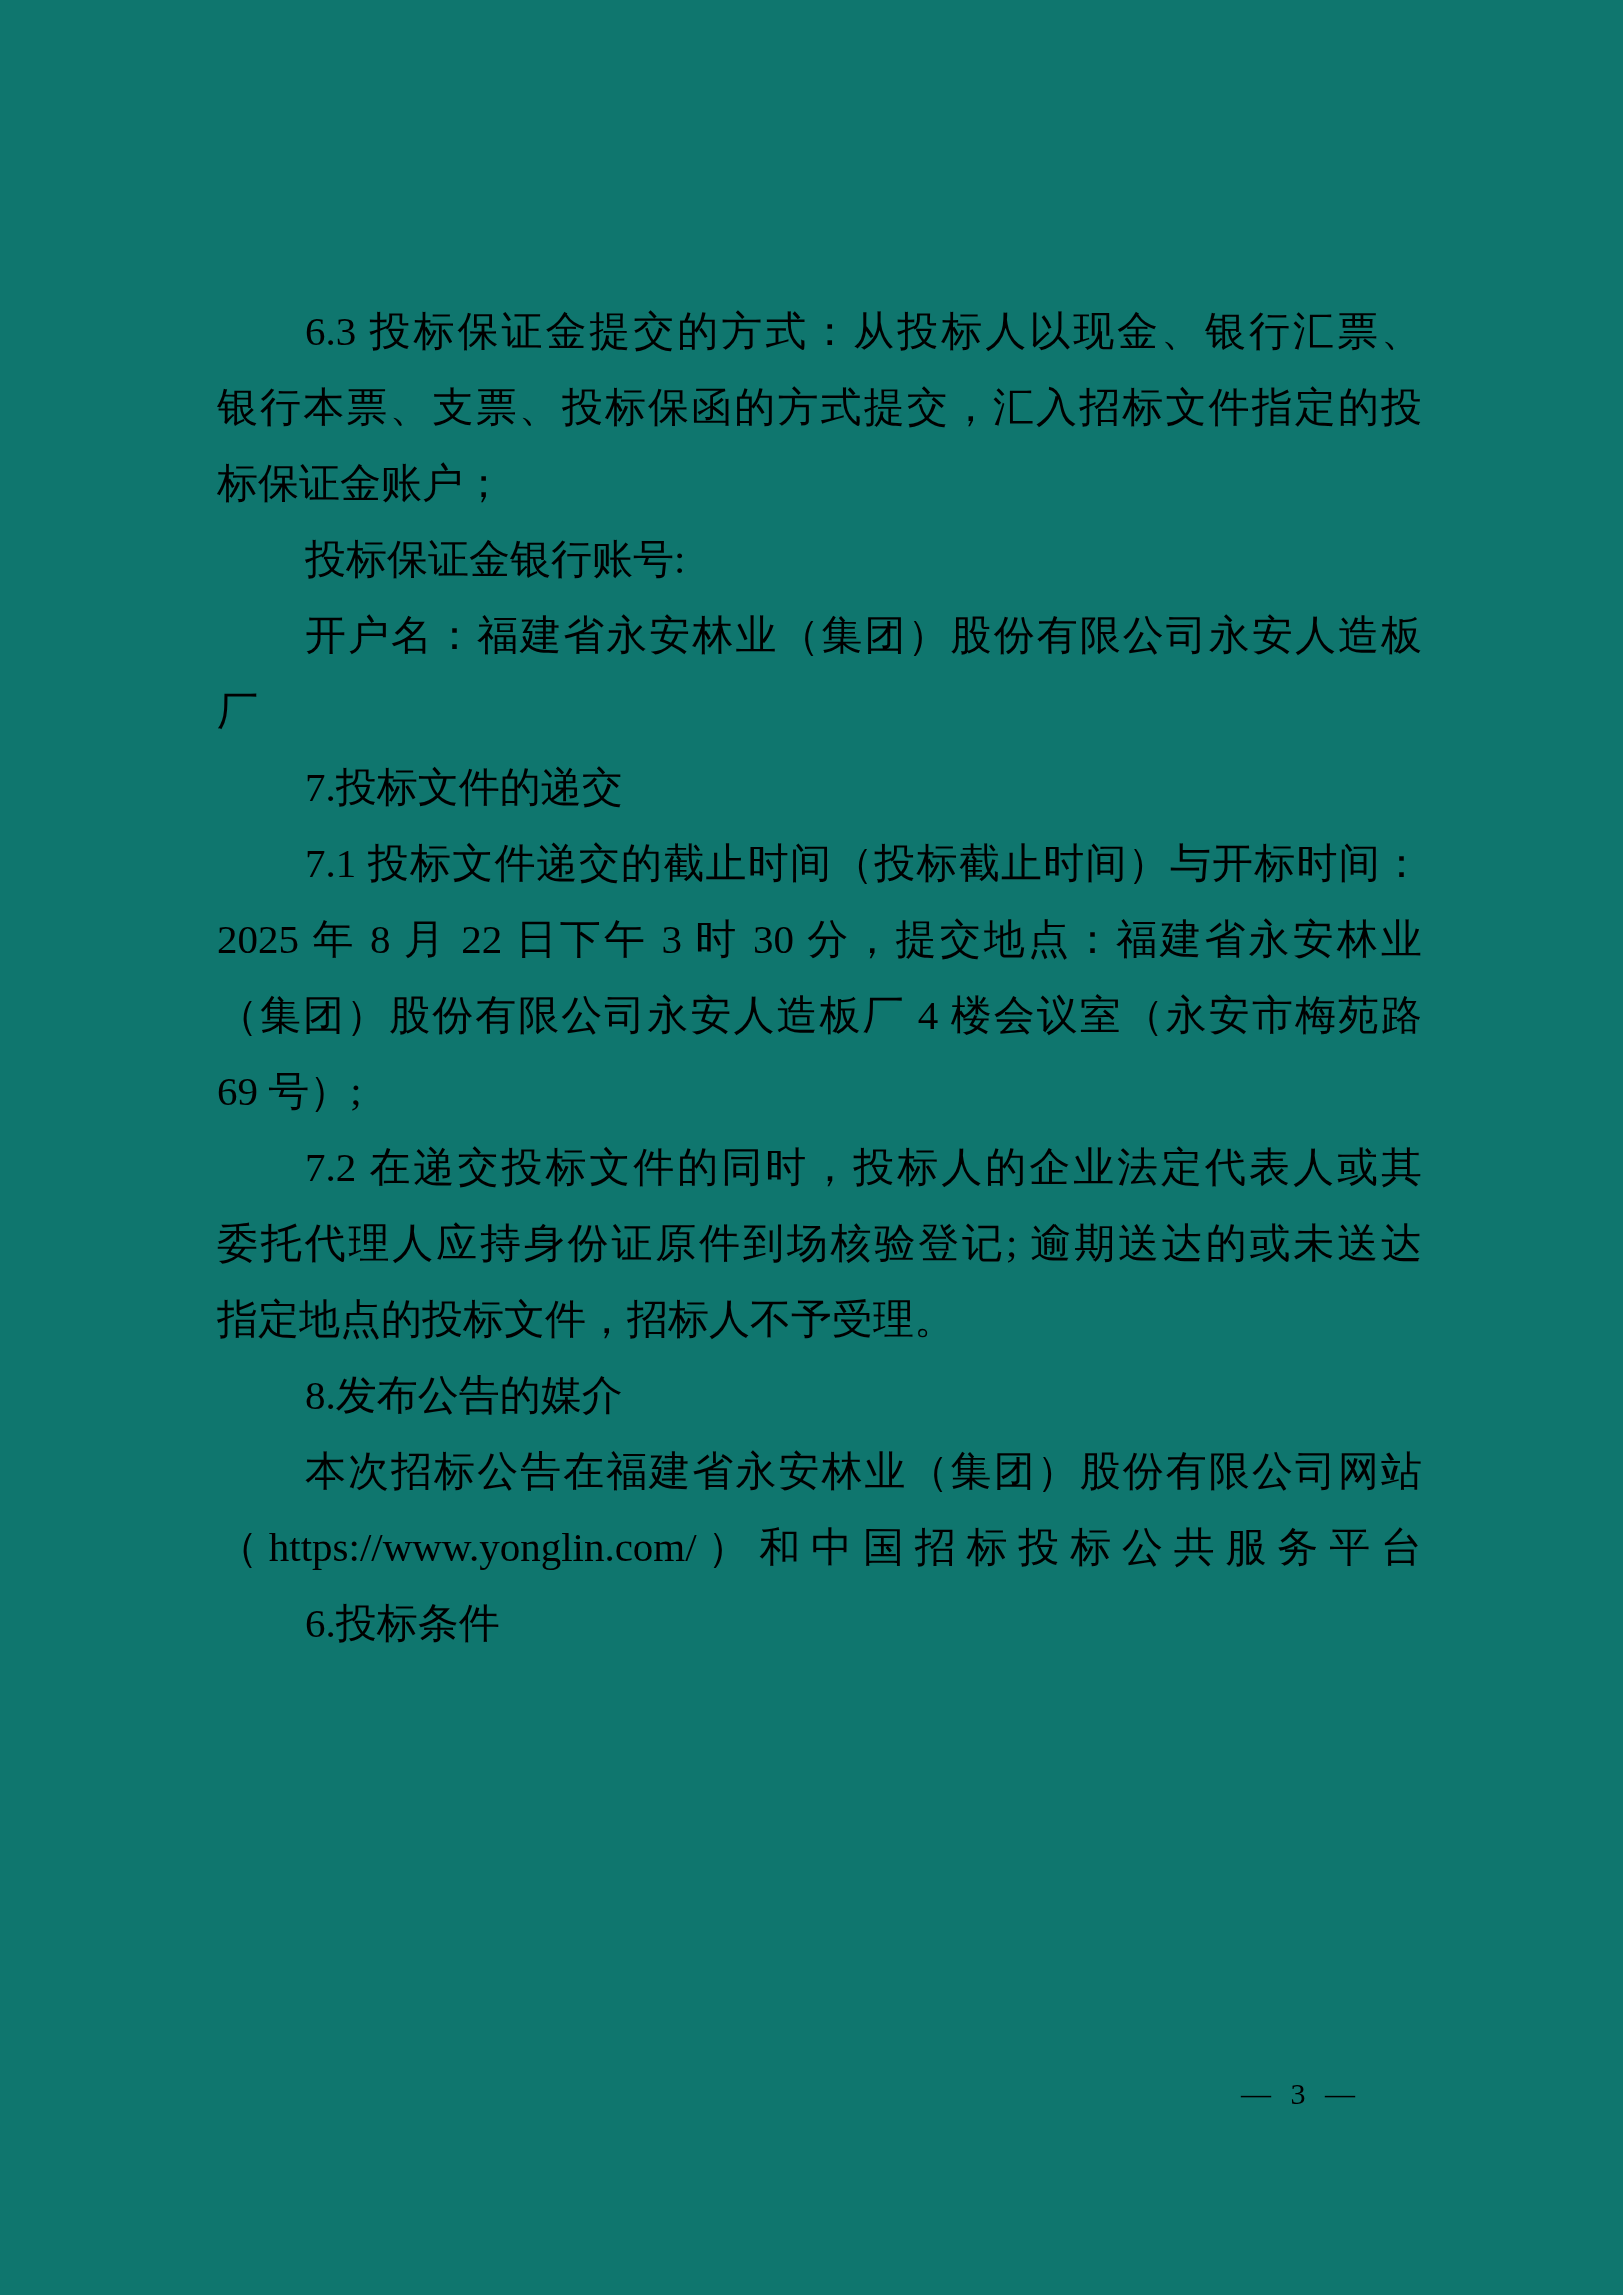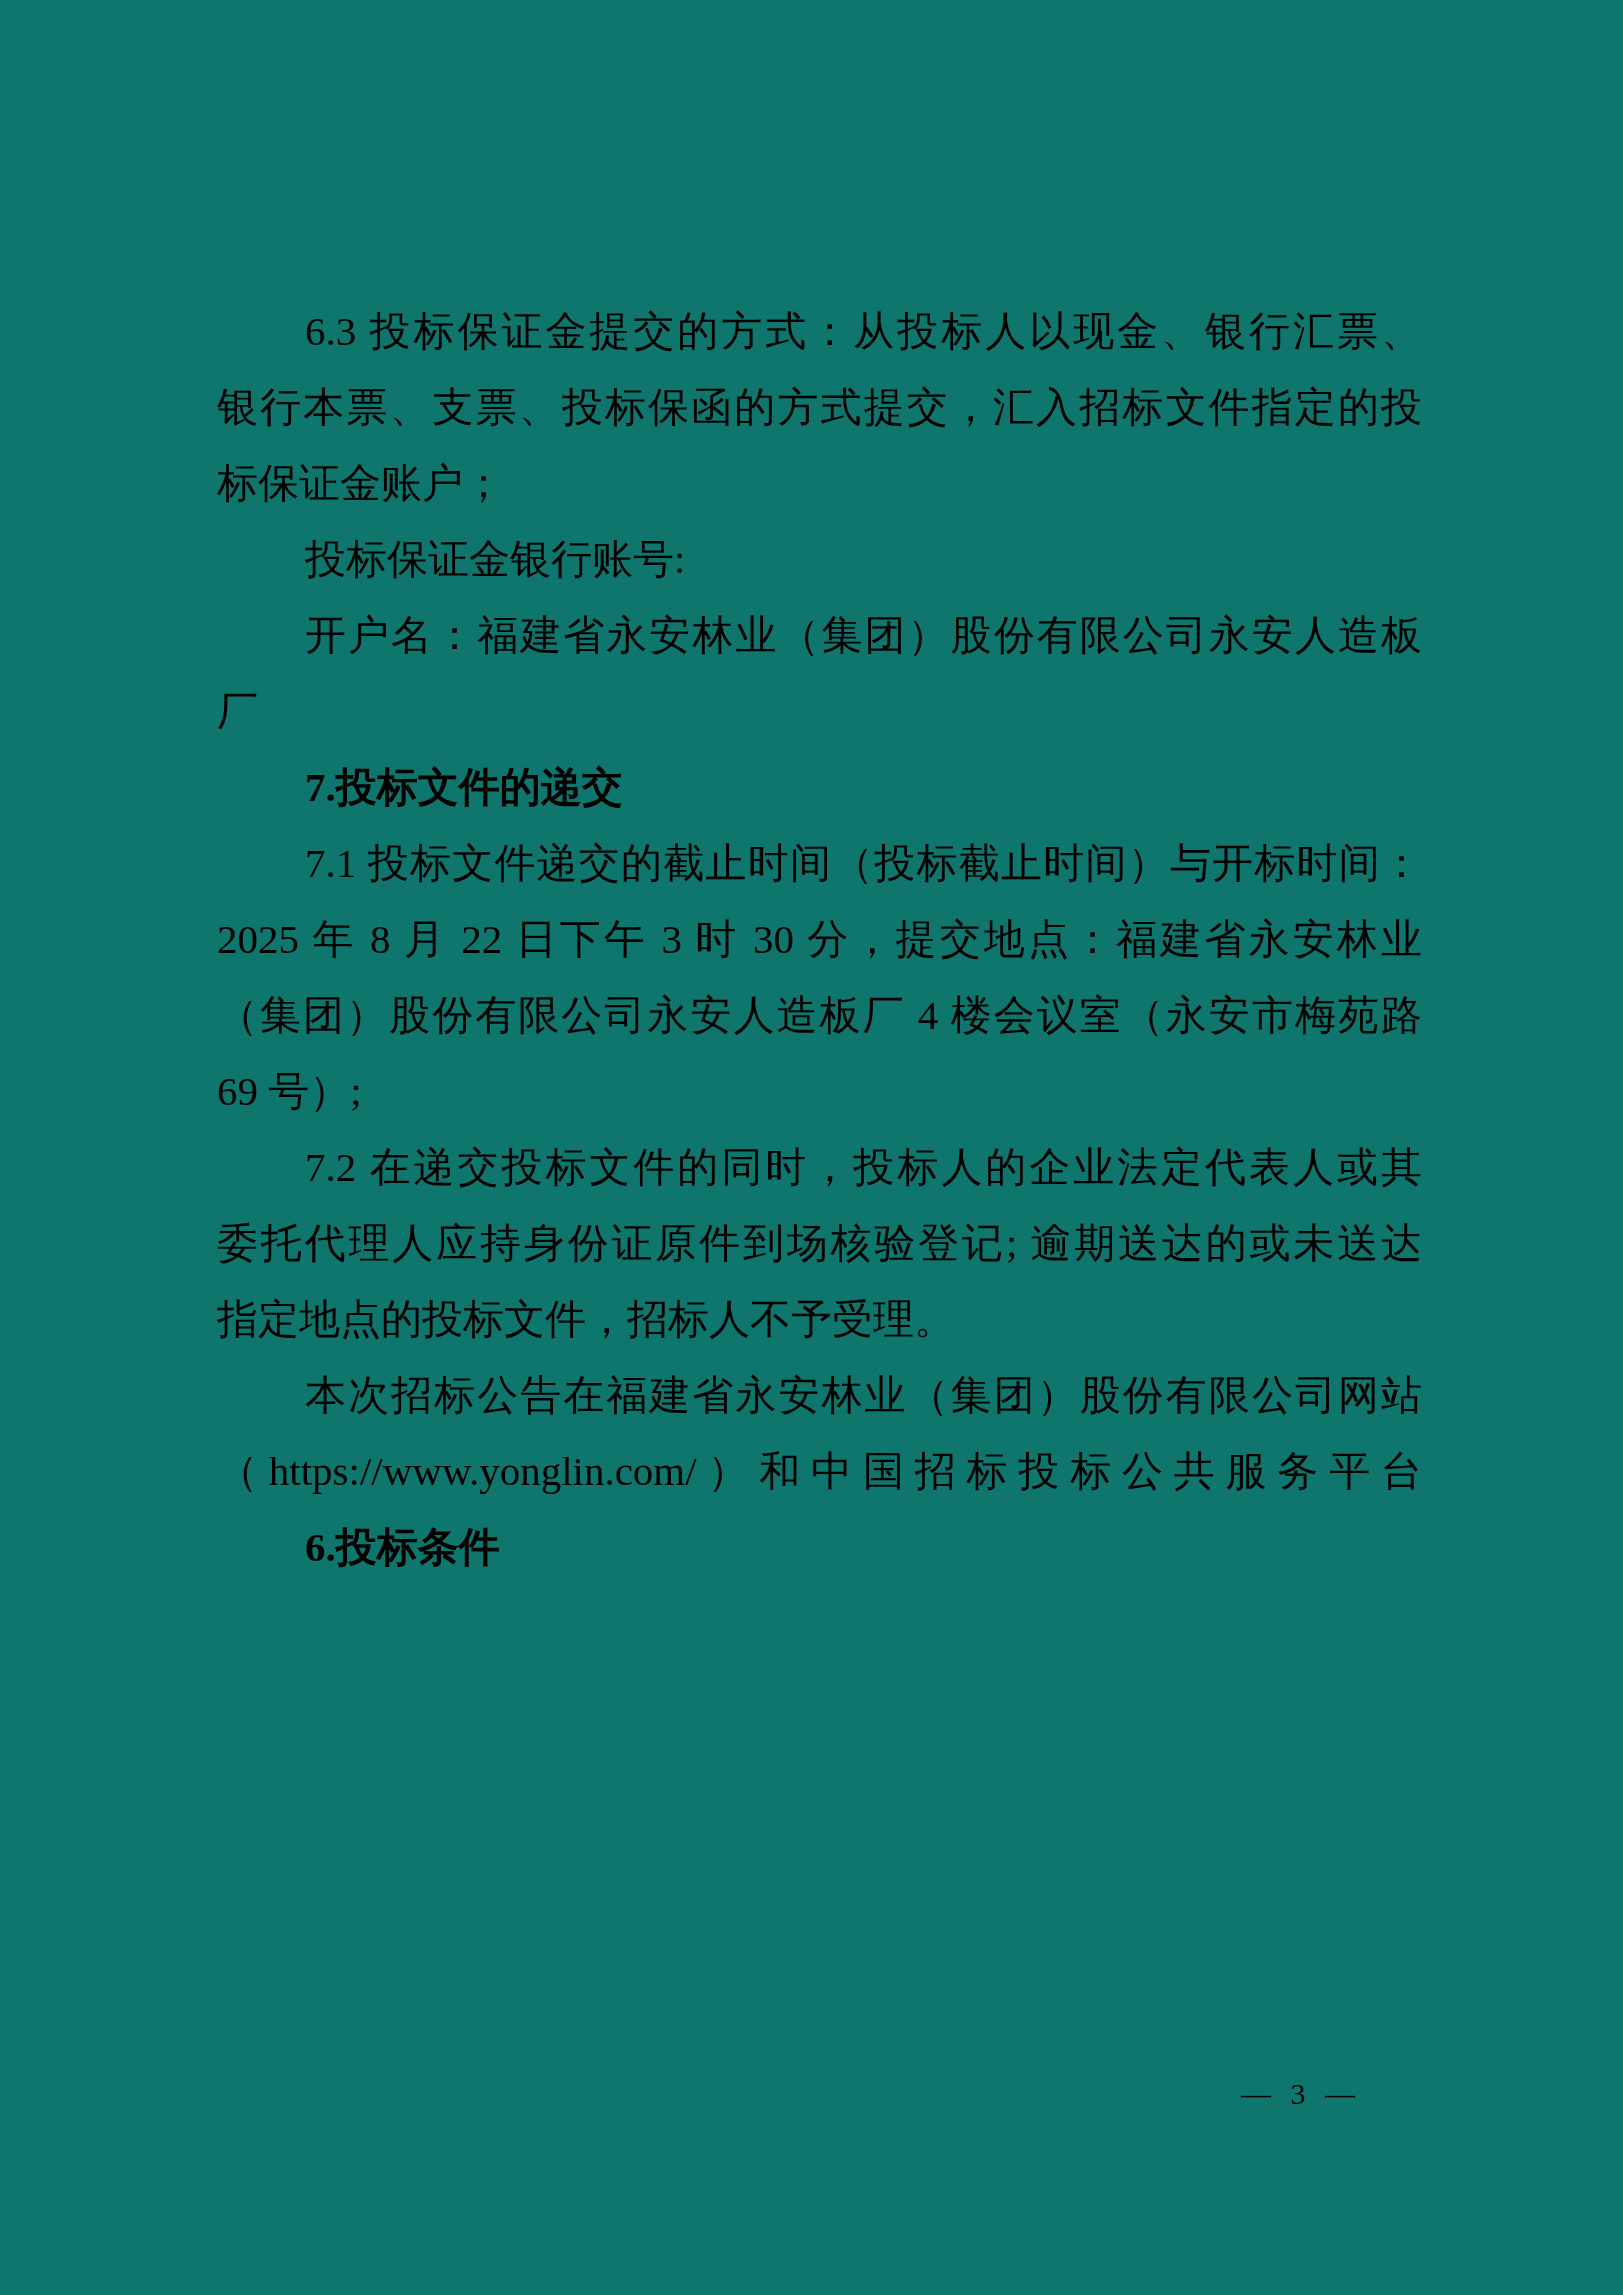--- a/index.html
+++ b/index.html
@@ -28,21 +28,21 @@
   .line {
     height: 76px;
     white-space: nowrap;
   }
   .indent { text-indent: 88px; }
   .just {
     white-space: normal;
     text-align: justify;
     text-align-last: justify;
   }
-  .bold { font-weight: 700; }
+  .bold { font-weight: 400; }
   .footer {
     position: absolute;
     left: 1241px;
     top: 2077px;
     width: 169px;
     font-size: 30px;
     letter-spacing: 6px;
     text-align: left;
   }
 </style>
@@ -59,20 +59,21 @@
     <div class="line indent just">开户名：福建省永安林业（集团）股份有限公司永安人造板</div>
     <div class="line">厂</div>
     <div class="line indent bold">7.投标文件的递交</div>
     <div class="line indent just">7.1 投标文件递交的截止时间（投标截止时间）与开标时间：</div>
     <div class="line just">2025 年 8 月 22 日下午 3 时 30 分，提交地点：福建省永安林业</div>
     <div class="line just">（集团）股份有限公司永安人造板厂 4 楼会议室（永安市梅苑路</div>
     <div class="line">69 号）;</div>
     <div class="line indent just">7.2 在递交投标文件的同时，投标人的企业法定代表人或其</div>
     <div class="line just">委托代理人应持身份证原件到场核验登记; 逾期送达的或未送达</div>
     <div class="line">指定地点的投标文件，招标人不予受理。</div>
+    <div class="line indent bold">8.发布公告的媒介</div>
     <div class="line indent just">本次招标公告在福建省永安林业（集团）股份有限公司网站</div>
     <div class="line just">（https://www.yonglin.com/）和中国招标投标公共服务平台</div>
     <div class="line indent bold">6.投标条件</div>
   </div>
 
   <div class="footer">— 3 —</div>
 
 </div>
 
 

